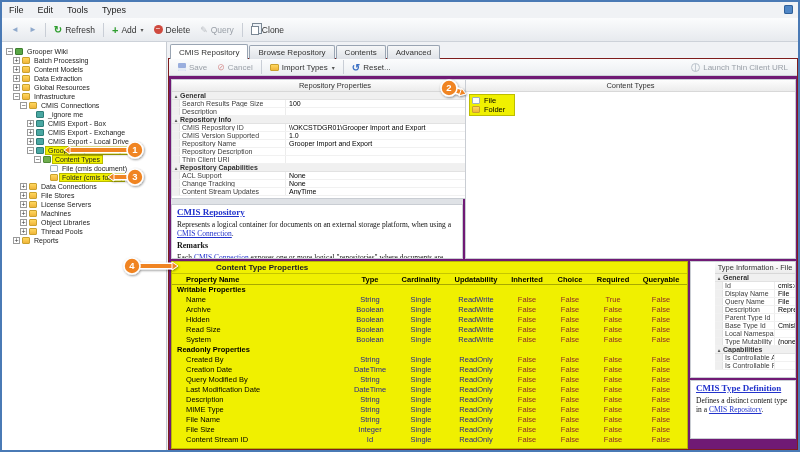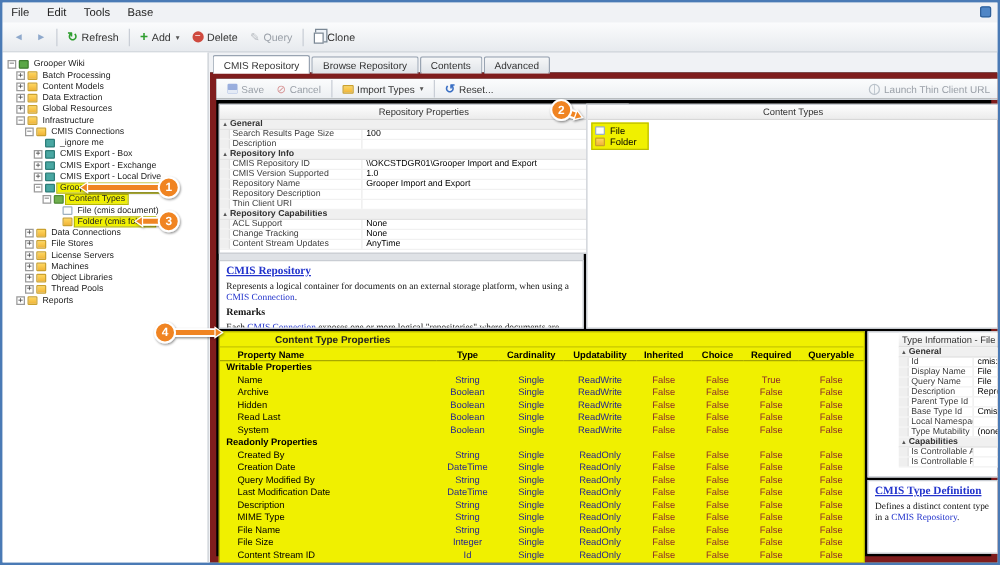--- a/index.html
+++ b/index.html
@@ -54,22 +54,22 @@
   .hl { background:var(--hl,#f0f000); outline:1px solid #b9b900; }
 
   
   .tabs { position:absolute; left:166px; top:40px; width:630px; height:17px; display:flex;
           align-items:flex-end; padding-left:2px; font-size:8px; z-index:5; }
   .tab { padding:2px 8px; background:linear-gradient(#f6f7f8,#dfe3e8); border:1px solid #99a4b2;
          border-bottom:none; margin-right:1px; border-radius:2px 2px 0 0; color:#333; }
   .tab.active { background:#fff; padding-top:3px; }
 
   
-  .tabpage { position:absolute; left:166px; top:56px; width:630px; height:392px; background:#000000;
-             border:5px solid #7f1d1d; }
+  .tabpage { position:absolute; left:166px; top:56px; width:630px; height:392px; background:#701a75;
+             border:1px solid #7f1d1d; }
   .subtoolbar { position:absolute; left:0; top:0; width:628px; height:17px;
                 background:linear-gradient(#fbfcfd,#eceff2); border-bottom:1px solid #ccd1d8;
                 display:flex; align-items:center; padding:0 4px; font-size:8px; color:#333; }
   .spacer { margin-left:auto; }
 
   
   .panel { position:absolute; background:#fff; border:1px solid #c9cdd3; overflow:hidden; }
   .phead { height:12px; line-height:12px; text-align:center; font-size:7.5px; color:#333;
            background:linear-gradient(#fdfdfd,#ececec); border-bottom:1px solid #d8d8d8; white-space:nowrap; overflow:hidden; }
   #repo-panel { left:2px; top:20px; width:328px; height:120px; }
@@ -114,36 +114,36 @@
   .csec { height:10px; line-height:10px; font-weight:bold; padding-left:5px; }
   .cc { height:10px; line-height:10px; text-align:center; white-space:nowrap; overflow:hidden; }
   .cc0 { text-align:left; padding-left:14px; color:#000; }
   .c-t { color:var(--navv,#26268f); }
   .c-b { color:var(--boolv,#8b2a2a); }
 
   
   .helpbox { background:#fff; border:1px solid #c9cdd3; overflow:hidden; padding:2px 5px;
              font-family:"Liberation Serif",serif; font-size:7.5px; line-height:1.3; color:#111; }
   .help-title { font-weight:bold; font-size:9px; color:var(--link,#2233cc); text-decoration:underline; cursor:pointer; }
-  .hlink { color:var(--link,#2233cc); cursor:pointer; }
+  .hlink { color:var(--link,#2233cc); text-decoration:underline; cursor:pointer; }
   .remarks { font-weight:bold; font-size:8px; margin-top:2px; }
   .hp { margin-top:1px; }
 
   
   #callouts { position:absolute; left:0; top:0; width:800px; height:452px; pointer-events:none; z-index:50; }
 </style>
 </head>
 <body>
 
 <div id="app">
   <div id="menubar" class="menubar">
       <div class="menu-item">File</div>
       <div class="menu-item">Edit</div>
       <div class="menu-item">Tools</div>
-      <div class="menu-item">Base</div>
+      <div class="menu-item">Types</div>
     </div>
   <span id="app-icon"></span>
   <div id="toolbar" class="toolbar">
       <div class="tbtn">
         <span class="ic ic-back">◄</span>
       </div>
       <div class="tbtn">
         <span class="ic ic-fwd">►</span>
       </div>
       <div class="tsep"></div>
@@ -445,21 +445,21 @@
           <div class="cc c-b">False</div>
           <div class="cc c-b">False</div>
           <div class="cc cc0">Hidden</div>
           <div class="cc c-t">Boolean</div>
           <div class="cc c-t">Single</div>
           <div class="cc c-t">ReadWrite</div>
           <div class="cc c-b">False</div>
           <div class="cc c-b">False</div>
           <div class="cc c-b">False</div>
           <div class="cc c-b">False</div>
-          <div class="cc cc0">Read Last</div>
+          <div class="cc cc0">Read Size</div>
           <div class="cc c-t">Boolean</div>
           <div class="cc c-t">Single</div>
           <div class="cc c-t">ReadWrite</div>
           <div class="cc c-b">False</div>
           <div class="cc c-b">False</div>
           <div class="cc c-b">False</div>
           <div class="cc c-b">False</div>
           <div class="cc cc0">System</div>
           <div class="cc c-t">Boolean</div>
           <div class="cc c-t">Single</div>

